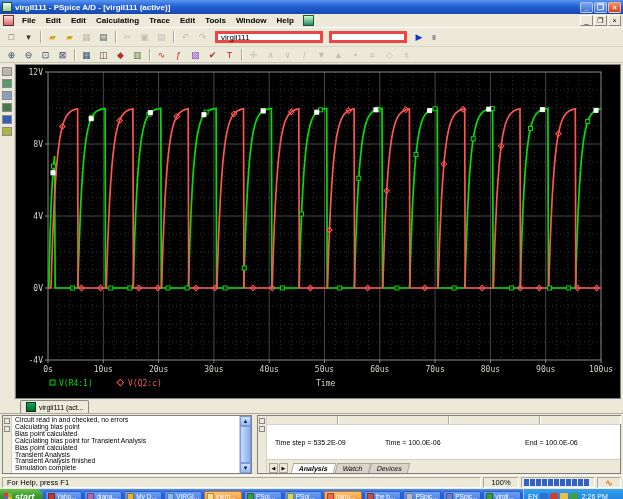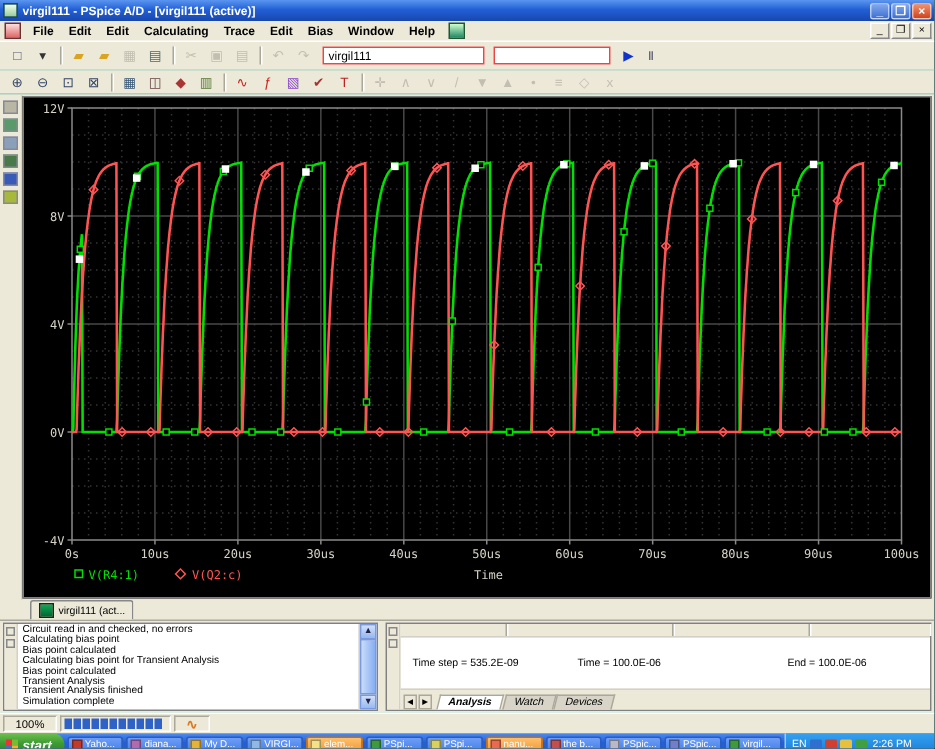--- a/index.html
+++ b/index.html
@@ -1,16 +1,16 @@
 <!DOCTYPE html>
 <html><head>
 <meta charset="utf-8">
 <style>
   html,body{margin:0;padding:0;background:#777;}
-  .screen{width:623px;height:499px;position:relative;background:#14b8a6;overflow:hidden;
+  .screen{width:623px;height:499px;position:relative;background:#8b5cf6;overflow:hidden;
           font-family:"Liberation Sans",sans-serif;-webkit-font-smoothing:antialiased;}
   
   .titlebar{height:14px;display:flex;align-items:center;padding:0 2px;color:#fff;
             font-size:8px;font-weight:bold;
             background:linear-gradient(180deg,#5a96f0,#2360d6 45%,#1747ad);}
   .app-icon{width:10px;height:10px;background:linear-gradient(#efe,#9c9);border:1px solid #252;
             margin-right:3px;display:inline-block;box-sizing:border-box;}
   .titlebar .title{flex:1;white-space:nowrap;overflow:hidden;}
   .tb-btn{width:13px;height:11px;margin-left:1px;border-radius:2px;font-size:8px;line-height:10px;
           text-align:center;color:#fff;background:linear-gradient(#7fa8ef,#3f6fd0);
@@ -26,21 +26,21 @@
   .mdi-btn{width:13px;height:11px;border:1px solid;border-color:#fff #888 #888 #fff;background:#ece9d8;
            font-size:7px;line-height:9px;text-align:center;margin-left:1px;color:#000;box-sizing:border-box;}
   
   .toolbar{display:flex;align-items:center;background:#ece9d8;padding:0 3px;}
   .toolbar.t1{height:18px;border-bottom:1px solid #d8d4c8;}
   .toolbar.t2{height:15px;border-bottom:1px solid #c8c4b8;}
   .tbi{width:15px;height:14px;display:inline-flex;align-items:center;justify-content:center;
        font-size:9px;margin:0 1px;color:#334;}
   .tbi.dis{color:#b4b0a4;opacity:.75;}
   .sep{width:1px;height:12px;background:#aca899;margin:0 3px;box-shadow:1px 0 0 #fff;}
-  .combo{height:12px;background:#fff;border:1px solid #ef4444;font-size:8px;padding:0 3px;
+  .combo{height:12px;background:#fff;border:3px solid #ef4444;font-size:8px;padding:0 3px;
          display:flex;align-items:center;box-sizing:border-box;}
   .combo.c1{width:108px;margin-left:4px;}
   .combo.c2{width:78px;margin-left:6px;}
   .runbtn{width:16px;height:13px;display:inline-flex;align-items:center;justify-content:center;
           color:#1133cc;font-size:9px;margin-left:4px;}
   .pausebtn{width:14px;height:13px;display:inline-flex;align-items:center;justify-content:center;
             color:#667;font-size:8px;font-weight:bold;}
   
   .main{display:flex;height:337px;background:#ece9d8;}
   .leftstrip{width:15px;display:flex;flex-direction:column;align-items:center;padding-top:4px;gap:3px;
@@ -122,21 +122,21 @@
 
   <div class="menubar">
     <span class="mdi-doc-icon"></span>
     <span style="display:flex;">
         <span class="menu-item">File</span>
         <span class="menu-item">Edit</span>
         <span class="menu-item">Edit</span>
         <span class="menu-item">Calculating</span>
         <span class="menu-item">Trace</span>
         <span class="menu-item">Edit</span>
-        <span class="menu-item">Bias</span>
+        <span class="menu-item">Tools</span>
         <span class="menu-item">Window</span>
         <span class="menu-item">Help</span>
       </span>
     <span class="menu-extra-icon"></span>
     <span class="spacer"></span>
     <span class="mdi-btn">_</span>
     <span class="mdi-btn">❐</span>
     <span class="mdi-btn">×</span>
   </div>
 
@@ -436,20 +436,21 @@
               <span class="ptab active">Analysis</span>
               <span class="ptab">Watch</span>
               <span class="ptab">Devices</span>
             </span>
         </div>
       </div>
     </div>
   </div>
 
   <div class="statusbar">
+    <span class="cell help">For Help, press F1</span>
     <span class="cell pct">100%</span>
     <span class="cell prog">
         <span class="pseg"></span>
         <span class="pseg"></span>
         <span class="pseg"></span>
         <span class="pseg"></span>
         <span class="pseg"></span>
         <span class="pseg"></span>
         <span class="pseg"></span>
         <span class="pseg"></span>

